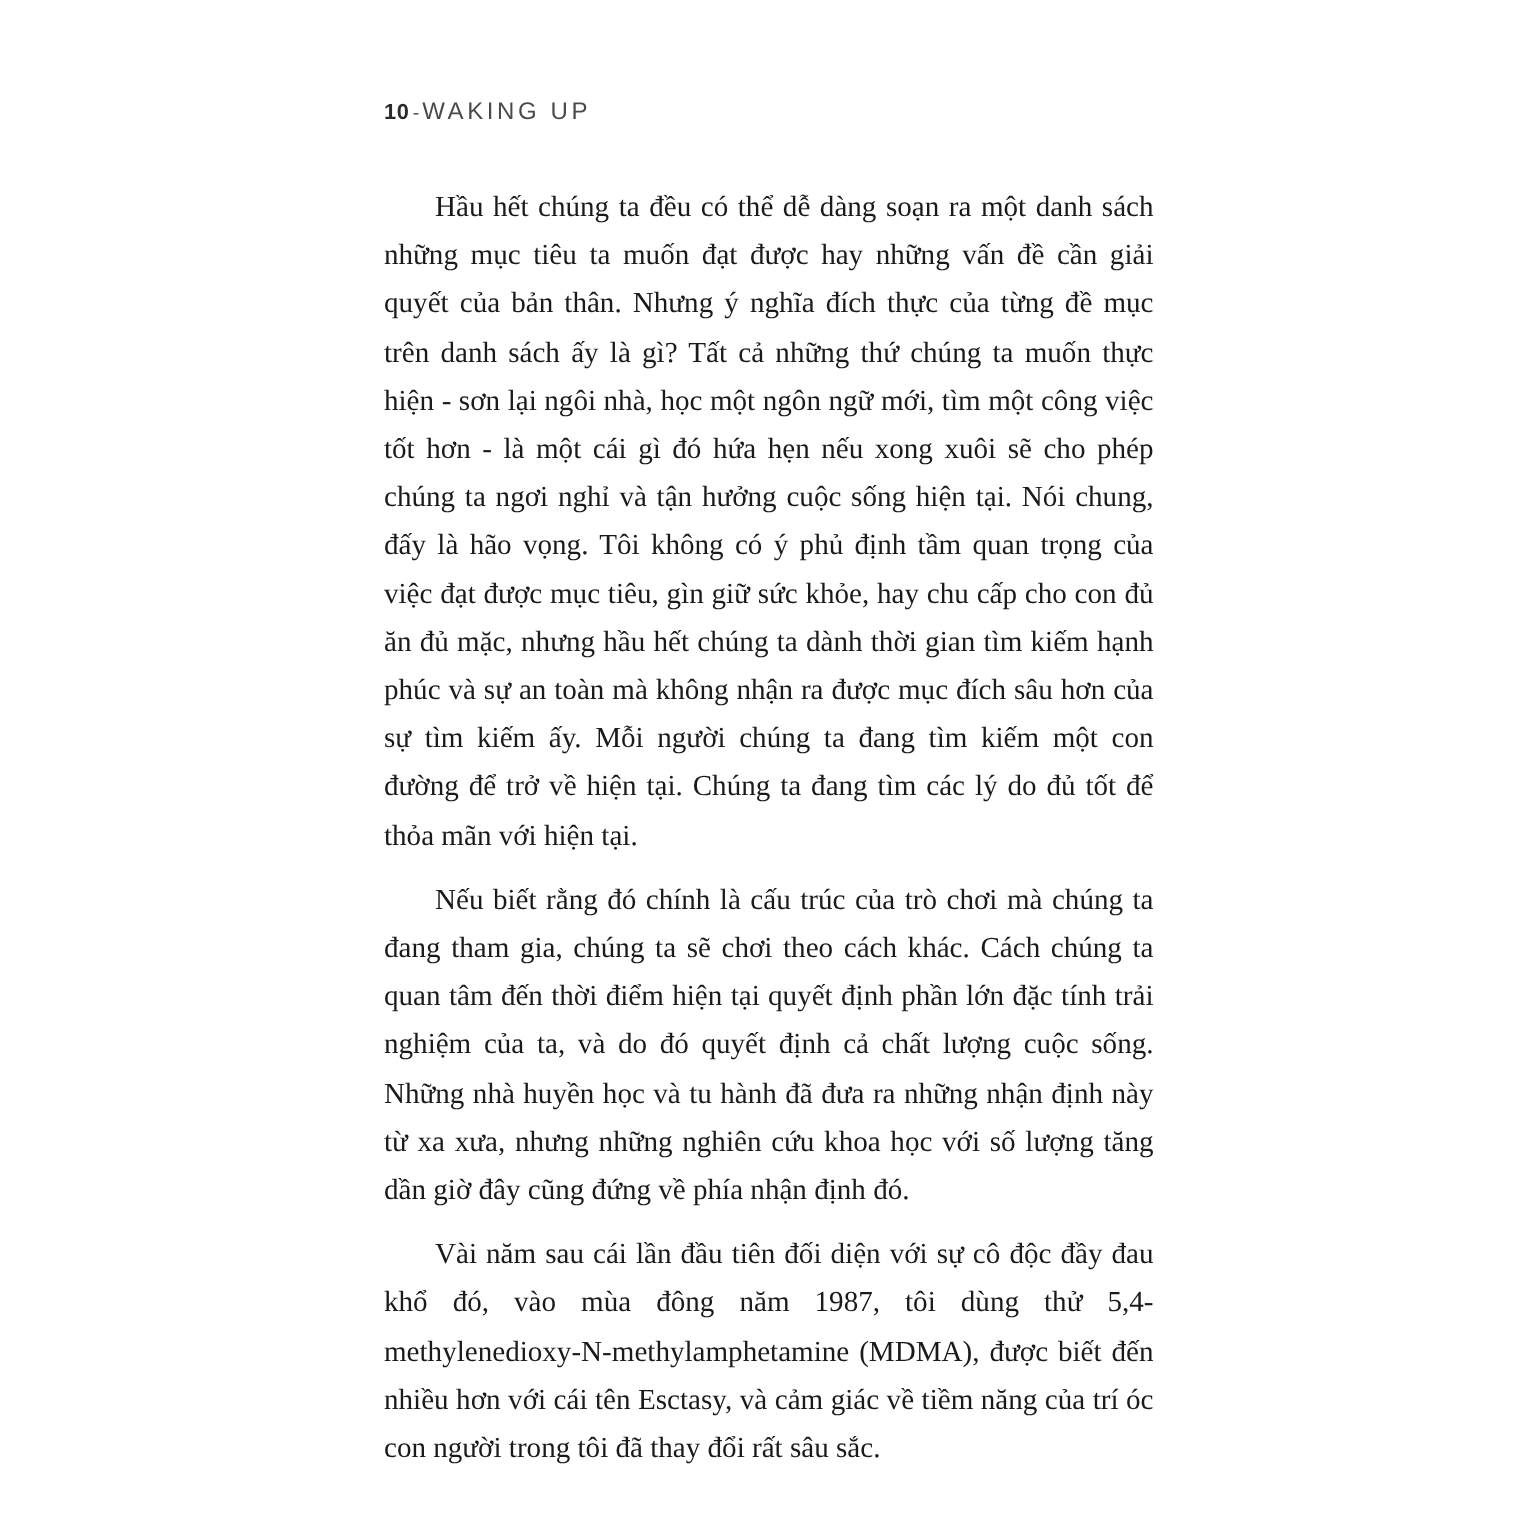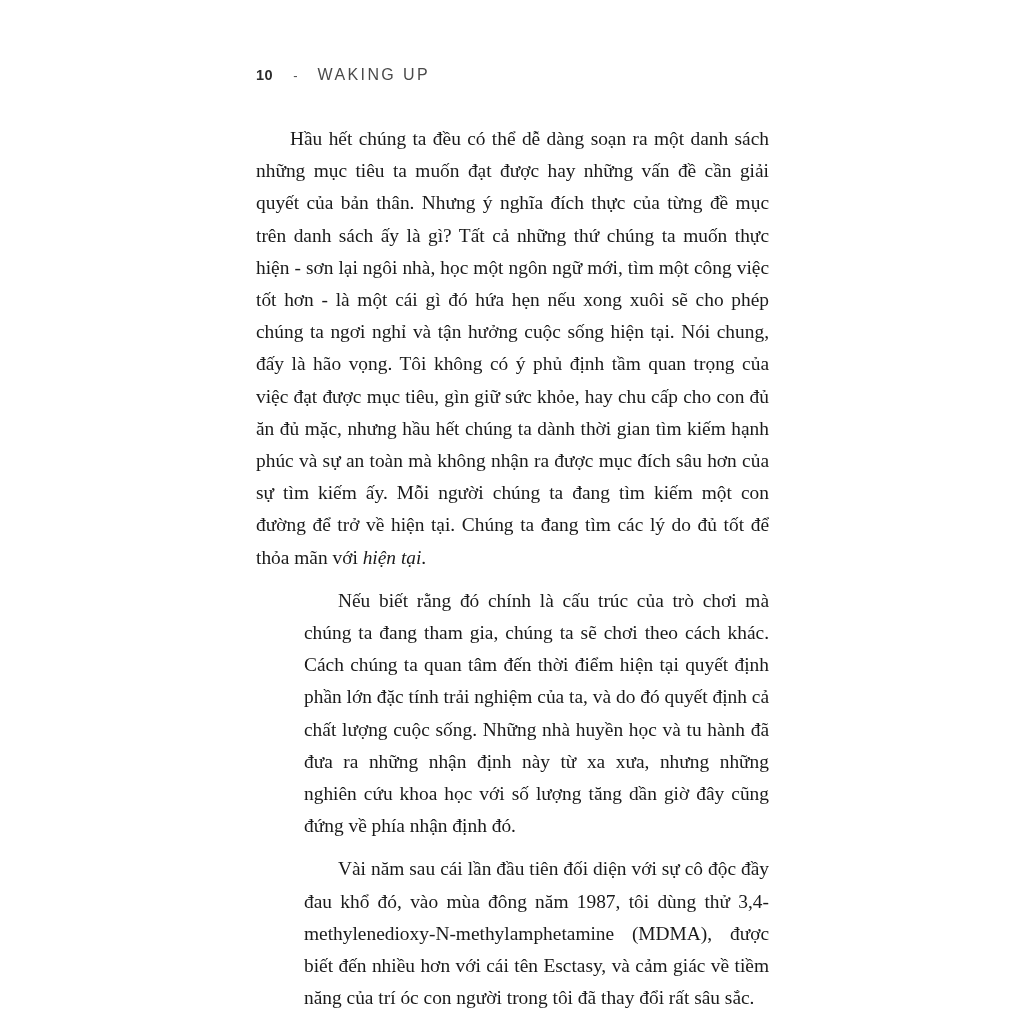--- a/index.html
+++ b/index.html
@@ -19,21 +19,21 @@
     width: 1024px;
     height: 1024px;
     background: #ffffff;
   }
   .page-header {
     position: absolute;
     left: 256px;
     top: 66px;
     display: flex;
     align-items: baseline;
-    gap: 20px;
+    gap: 2px;
     color: #4a4a4a;
   }
   .folio-number {
     font-family: "Liberation Sans", sans-serif;
     font-size: 14.5px;
     font-weight: bold;
     letter-spacing: 0.5px;
     color: #2b2b2b;
   }
   .folio-dash {
@@ -58,36 +58,34 @@
     margin: 0;
     font-size: 19.4px;
     line-height: 32.2px;
     text-align: justify;
     text-justify: inter-word;
     text-indent: 34px;
     hyphens: none;
   }
   p.body-par + p.body-par {
     margin-top: 11px;
-    margin-left: 48px;
   }
   .italic {
-    font-style: italic;
   }
 </style>
 </head>
 <body>
 
 <div class="page">
 
   <div class="page-header">
     <span class="folio-number">10</span>
     <span class="folio-dash">-</span>
     <span class="running-title">Waking up</span>
   </div>
 
   <div class="text-column">
     <p class="body-par"><span>Hầu hết chúng ta đều có thể dễ dàng soạn ra một danh sách những mục tiêu ta muốn đạt được hay những vấn đề cần giải quyết của bản thân. Nhưng ý nghĩa đích thực của từng đề mục trên danh sách ấy là gì? Tất cả những thứ chúng ta muốn thực hiện - sơn lại ngôi nhà, học một ngôn ngữ mới, tìm một công việc tốt hơn - là một cái gì đó hứa hẹn nếu xong xuôi sẽ cho phép chúng ta ngơi nghỉ và tận hưởng cuộc sống hiện tại. Nói chung, đấy là hão vọng. Tôi không có ý phủ định tầm quan trọng của việc đạt được mục tiêu, gìn giữ sức khỏe, hay chu cấp cho con đủ ăn đủ mặc, nhưng hầu hết chúng ta dành thời gian tìm kiếm hạnh phúc và sự an toàn mà không nhận ra được mục đích sâu hơn của sự tìm kiếm ấy. Mỗi người chúng ta đang tìm kiếm một con đường để trở về hiện tại. Chúng ta đang tìm các lý do đủ tốt để thỏa mãn với </span><span class="italic">hiện tại</span><span>.</span></p>
     <p class="body-par">Nếu biết rằng đó chính là cấu trúc của trò chơi mà chúng ta đang tham gia, chúng ta sẽ chơi theo cách khác. Cách chúng ta quan tâm đến thời điểm hiện tại quyết định phần lớn đặc tính trải nghiệm của ta, và do đó quyết định cả chất lượng cuộc sống. Những nhà huyền học và tu hành đã đưa ra những nhận định này từ xa xưa, nhưng những nghiên cứu khoa học với số lượng tăng dần giờ đây cũng đứng về phía nhận định đó.</p>
-    <p class="body-par">Vài năm sau cái lần đầu tiên đối diện với sự cô độc đầy đau khổ đó, vào mùa đông năm 1987, tôi dùng thử 3,4-methylenedioxy-N-methylamphetamine (MDMA), được biết đến nhiều hơn với cái tên Esctasy, và cảm giác về tiềm năng của trí óc con người trong tôi đã thay đổi rất sâu sắc.</p>
+    <p class="body-par">Vài năm sau cái lần đầu tiên đối diện với sự cô độc đầy đau khổ đó, vào mùa đông năm 1987, tôi dùng thử 5,4-methylenedioxy-N-methylamphetamine (MDMA), được biết đến nhiều hơn với cái tên Esctasy, và cảm giác về tiềm năng của trí óc con người trong tôi đã thay đổi rất sâu sắc.</p>
   </div>
 
 </div>
 
 </body></html>

